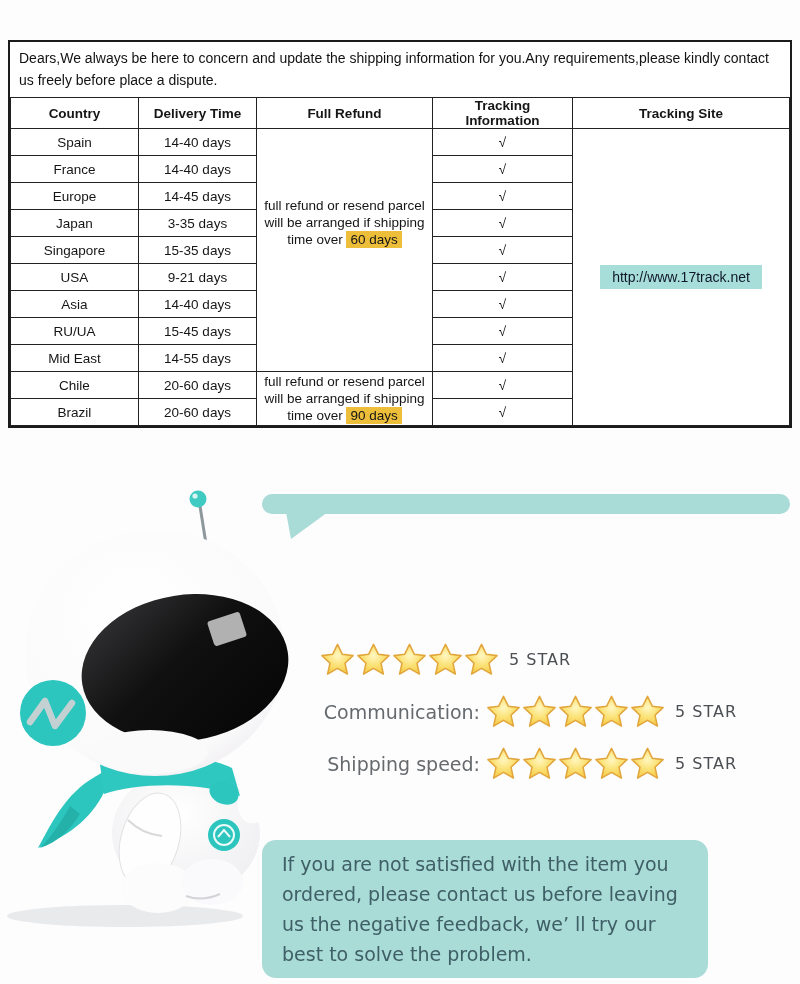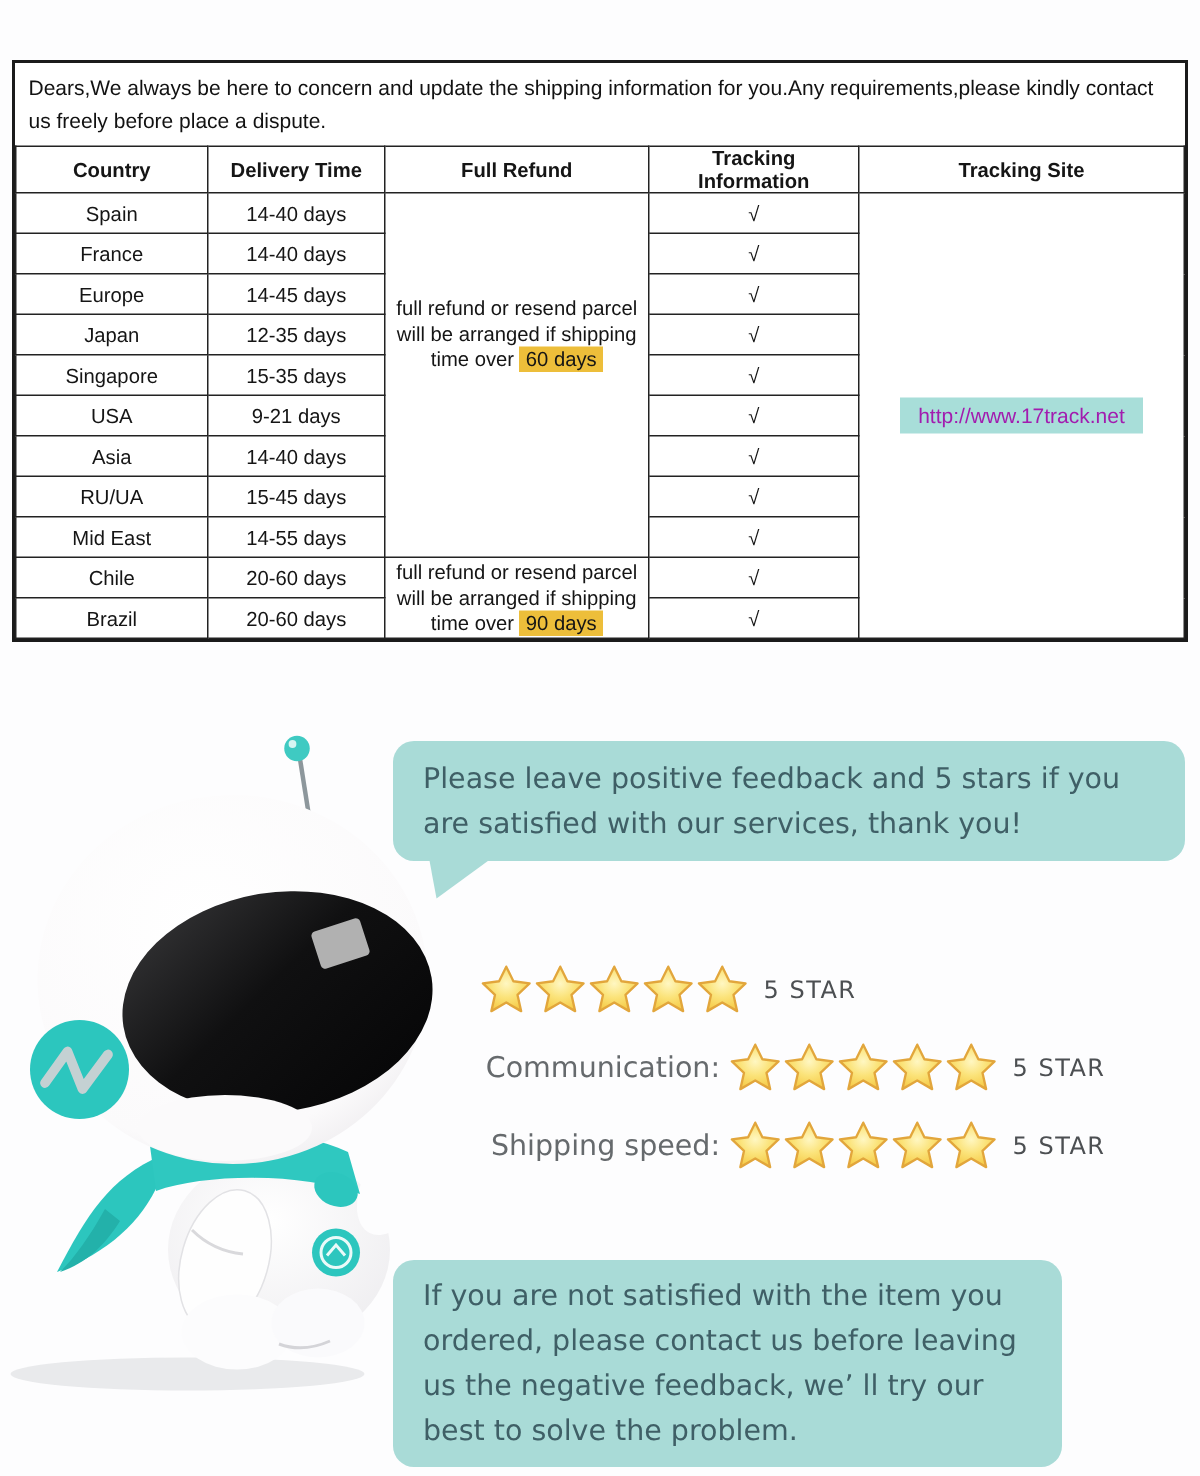--- a/index.html
+++ b/index.html
@@ -13,21 +13,21 @@
   table.ship th,table.ship td{border:1.5px solid #222;font-size:13.5px;color:#151515;
         text-align:center;vertical-align:middle;padding:0 4px;overflow:hidden;}
   table.ship th{height:29px;font-weight:bold;}
   table.ship td{height:26px;}
   .col-country{width:128px;}.col-delivery{width:118px;}.col-refund{width:176px;}
   .col-trackinfo{width:140px;}.col-tracksite{width:auto;}
   td.refund-cell{font-size:13px;text-align:left;padding:4px 7px;line-height:17px;}
   td.refund-cell.first{padding-bottom:56px;}
   .hl-yellow{background:var(--hl-yellow,#edbe3a);padding:1px 4px;white-space:nowrap;}
   td.site-cell{vertical-align:middle;}
-  .site-link{display:inline-block;background:var(--hl-teal,#a8ded9);color:#a21caf;
+  .site-link{display:inline-block;background:var(--hl-teal,#a8ded9);color:#0f172a;
              font-size:14px;padding:4px 12px;}
   td.track-cell{font-size:14px;}
 
   
   .bubble{position:absolute;background:var(--bubble,#a9dbd7);border-radius:14px;
           color:#3f5f66;font-family:"DejaVu Sans","Liberation Sans",sans-serif;
           font-size:19px;line-height:30px;padding:10px 20px;box-sizing:border-box;}
   .bubble-top{left:262px;top:494px;width:528px;}
   .bubble-bottom{left:262px;top:840px;width:446px;line-height:30px;padding:9px 20px;}
   .bubble-tail{position:absolute;left:22px;top:100%;margin-top:-2px;}
@@ -106,21 +106,21 @@
             <td>14-40 days</td>
             <td class="track-cell">√</td>
           </tr>
           <tr>
             <td>Europe</td>
             <td>14-45 days</td>
             <td class="track-cell">√</td>
           </tr>
           <tr>
             <td>Japan</td>
-            <td>12-35 days</td>
+            <td>3-35 days</td>
             <td class="track-cell">√</td>
           </tr>
           <tr>
             <td>Singapore</td>
             <td>15-35 days</td>
             <td class="track-cell">√</td>
           </tr>
           <tr>
             <td>USA</td>
             <td>9-21 days</td>
@@ -191,21 +191,20 @@
       <rect x="210" y="128" width="34" height="26" rx="3" fill="#bfbfbf" opacity="0.92" transform="rotate(-18 227 141)"></rect>
 
       <ellipse cx="150" cy="264" rx="58" ry="22" fill="#fbfafb"></ellipse>
 
       <circle cx="53" cy="225" r="33" fill="#2cc6be"></circle>
       <path d="M30 234 L45 213 L55 238 L72 215" fill="none" stroke="#ccd2d4" stroke-width="6.5" stroke-linecap="round" stroke-linejoin="round" opacity="0.95"></path>
     </svg>
   </div>
 
   <div class="bubble bubble-top">
-    <span>Please leave positive feedback and 5 stars if you are satisfied with our services, thank you!</span>
     <svg class="bubble-tail" width="46" height="28">
       <polygon points="2,0 44,0 7,27" fill="#a9dbd7"></polygon>
     </svg>
   </div>
 
   <div class="ratings">
       <div class="rating-row">
         <span class="stars">
           <svg class="star" viewBox="0 0 36 36">
             <path d="M18 2.5 L22.9 12.5 L34 14 L25.7 21.8 L28.2 33 L18 27.1 L7.8 33 L10.3 21.8 L2 14 L13.1 12.5 Z" fill="url(#starGrad)" stroke="#e2a63c" stroke-width="1.6" stroke-linejoin="round"></path>

